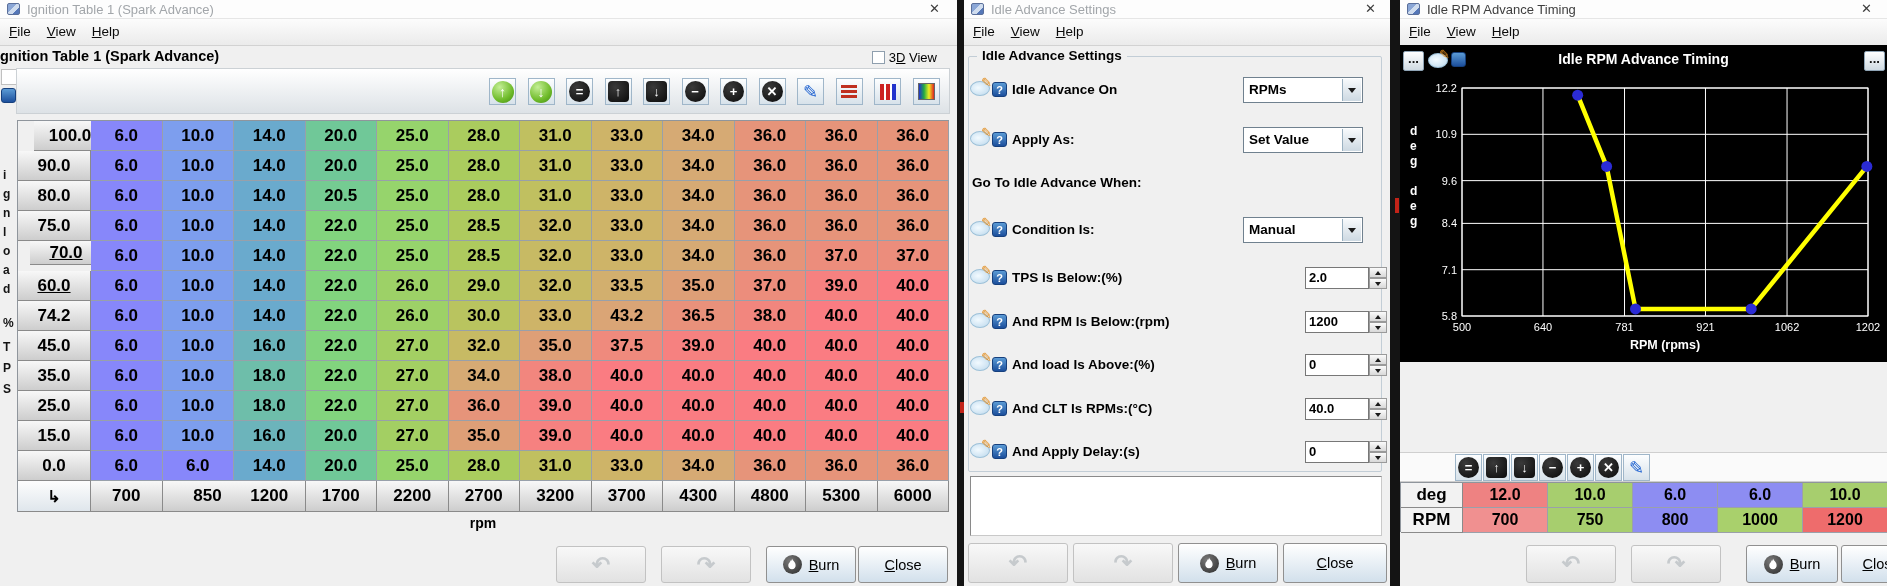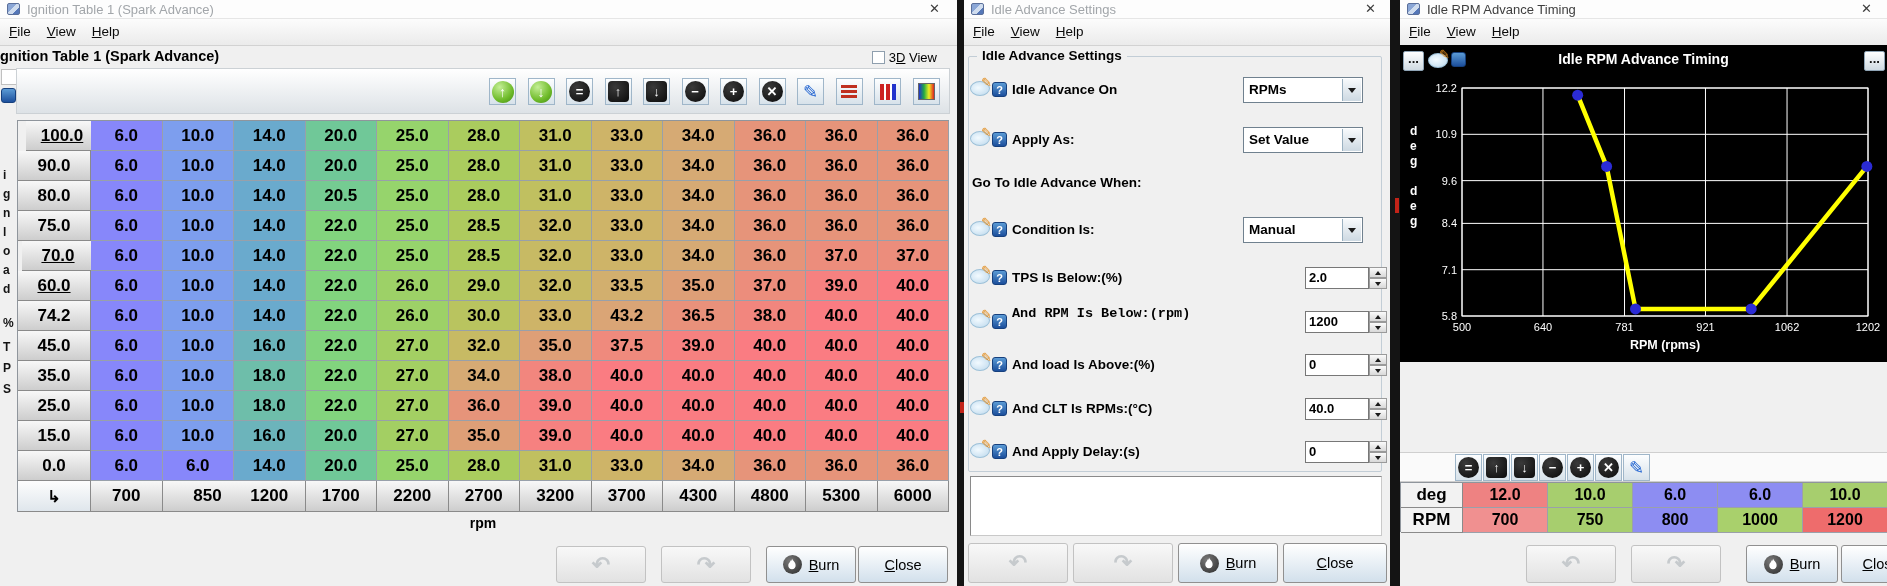--- a/index.html
+++ b/index.html
@@ -109,21 +109,21 @@
         <div class="ic-bars"></div>
       </div>
       <div class="tbtn" style="left: 857px; top: 9px;">
         <div class="ic-cols"></div>
       </div>
       <div class="tbtn" style="left: 895.5px; top: 9px;">
         <div class="ic-grad"></div>
       </div>
     </div>
   <div class="grid" id="igntable" style="left:17px;top:120px;width:932px;height:392px">
-      <div class="cell hcell" style="left: 8px; top: 0px; width: 73px; height: 30px; text-decoration: underline;">100.0</div>
+      <div class="cell hcell" style="left: 16px; top: 0px; width: 73px; height: 30px;">100.0</div>
       <div class="cell" style="left: 73px; top: 0px; width: 71.5px; height: 30px; background: rgb(135, 135, 250);">6.0</div>
       <div class="cell" style="left: 144.5px; top: 0px; width: 71.5px; height: 30px; background: rgb(125, 158, 238);">10.0</div>
       <div class="cell" style="left: 216px; top: 0px; width: 71.5px; height: 30px; background: rgb(106, 170, 205);">14.0</div>
       <div class="cell" style="left: 287.5px; top: 0px; width: 71.5px; height: 30px; background: rgb(112, 200, 152);">20.0</div>
       <div class="cell" style="left: 359px; top: 0px; width: 71.5px; height: 30px; background: rgb(150, 212, 108);">25.0</div>
       <div class="cell" style="left: 430.5px; top: 0px; width: 71.5px; height: 30px; background: rgb(170, 204, 94);">28.0</div>
       <div class="cell" style="left: 502px; top: 0px; width: 71.5px; height: 30px; background: rgb(192, 192, 96);">31.0</div>
       <div class="cell" style="left: 573.5px; top: 0px; width: 71.5px; height: 30px; background: rgb(206, 180, 104);">33.0</div>
       <div class="cell" style="left: 645px; top: 0px; width: 71.5px; height: 30px; background: rgb(214, 170, 116);">34.0</div>
       <div class="cell" style="left: 716.5px; top: 0px; width: 71.5px; height: 30px; background: rgb(230, 148, 122);">36.0</div>
@@ -161,21 +161,21 @@
       <div class="cell" style="left: 216px; top: 90px; width: 71.5px; height: 30px; background: rgb(106, 170, 205);">14.0</div>
       <div class="cell" style="left: 287.5px; top: 90px; width: 71.5px; height: 30px; background: rgb(130, 212, 126);">22.0</div>
       <div class="cell" style="left: 359px; top: 90px; width: 71.5px; height: 30px; background: rgb(150, 212, 108);">25.0</div>
       <div class="cell" style="left: 430.5px; top: 90px; width: 71.5px; height: 30px; background: rgb(174, 202, 94);">28.5</div>
       <div class="cell" style="left: 502px; top: 90px; width: 71.5px; height: 30px; background: rgb(199, 186, 100);">32.0</div>
       <div class="cell" style="left: 573.5px; top: 90px; width: 71.5px; height: 30px; background: rgb(206, 180, 104);">33.0</div>
       <div class="cell" style="left: 645px; top: 90px; width: 71.5px; height: 30px; background: rgb(214, 170, 116);">34.0</div>
       <div class="cell" style="left: 716.5px; top: 90px; width: 71.5px; height: 30px; background: rgb(230, 148, 122);">36.0</div>
       <div class="cell" style="left: 788px; top: 90px; width: 71.5px; height: 30px; background: rgb(230, 148, 122);">36.0</div>
       <div class="cell" style="left: 859.5px; top: 90px; width: 71.5px; height: 30px; background: rgb(230, 148, 122);">36.0</div>
-      <div class="cell hcell" style="left: 4px; top: 120px; width: 73px; height: 30px; text-decoration: underline;">70.0</div>
+      <div class="cell hcell" style="left: 12px; top: 120px; width: 73px; height: 24px; text-decoration: underline;">70.0</div>
       <div class="cell" style="left: 73px; top: 120px; width: 71.5px; height: 30px; background: rgb(135, 135, 250);">6.0</div>
       <div class="cell" style="left: 144.5px; top: 120px; width: 71.5px; height: 30px; background: rgb(125, 158, 238);">10.0</div>
       <div class="cell" style="left: 216px; top: 120px; width: 71.5px; height: 30px; background: rgb(106, 170, 205);">14.0</div>
       <div class="cell" style="left: 287.5px; top: 120px; width: 71.5px; height: 30px; background: rgb(130, 212, 126);">22.0</div>
       <div class="cell" style="left: 359px; top: 120px; width: 71.5px; height: 30px; background: rgb(150, 212, 108);">25.0</div>
       <div class="cell" style="left: 430.5px; top: 120px; width: 71.5px; height: 30px; background: rgb(174, 202, 94);">28.5</div>
       <div class="cell" style="left: 502px; top: 120px; width: 71.5px; height: 30px; background: rgb(199, 186, 100);">32.0</div>
       <div class="cell" style="left: 573.5px; top: 120px; width: 71.5px; height: 30px; background: rgb(206, 180, 104);">33.0</div>
       <div class="cell" style="left: 645px; top: 120px; width: 71.5px; height: 30px; background: rgb(214, 170, 116);">34.0</div>
       <div class="cell" style="left: 716.5px; top: 120px; width: 71.5px; height: 30px; background: rgb(230, 148, 122);">36.0</div>
@@ -368,21 +368,21 @@
           <div class="triup"></div>
         </div>
         <div class="sab">
           <div class="tridown"></div>
         </div>
       </div>
       <div class="bubble" style="left: 6px; top: 313px;">
         <i>✎</i>
       </div>
       <span class="helpic" style="position: absolute; left: 28px; top: 314px;">?</span>
-      <div class="rowlabel" style="left: 48px; top: 306px; font-family: Liberation Mono, monospace;">And RPM Is Below:(rpm)</div>
+      <div class="rowlabel" style="left: 48px; top: 314px;">And RPM Is Below:(rpm)</div>
       <div class="spinbox" style="left: 341px; top: 311px; width: 64px;">1200</div>
       <div class="spincol" style="left: 405px; top: 311px;">
         <div class="sab">
           <div class="triup"></div>
         </div>
         <div class="sab">
           <div class="tridown"></div>
         </div>
       </div>
       <div class="bubble" style="left: 6px; top: 356px;">

